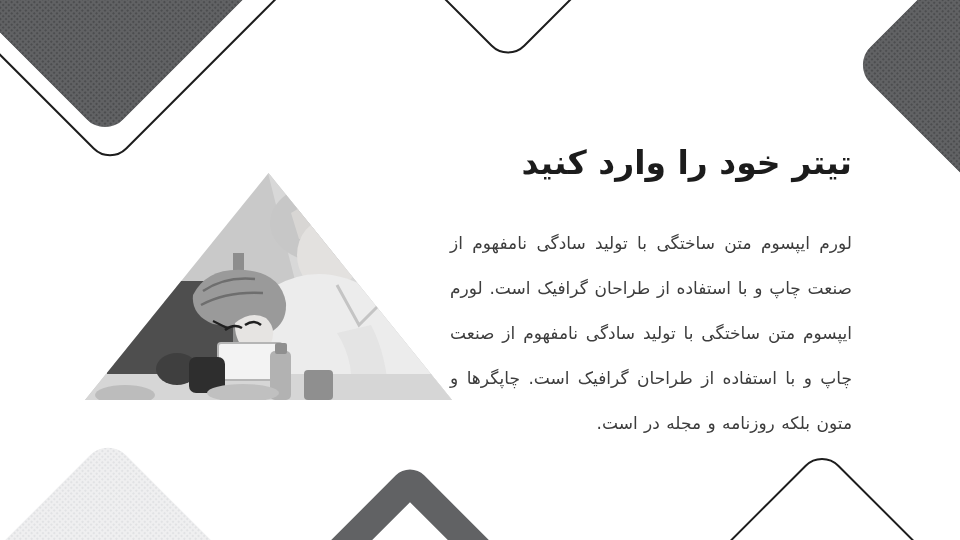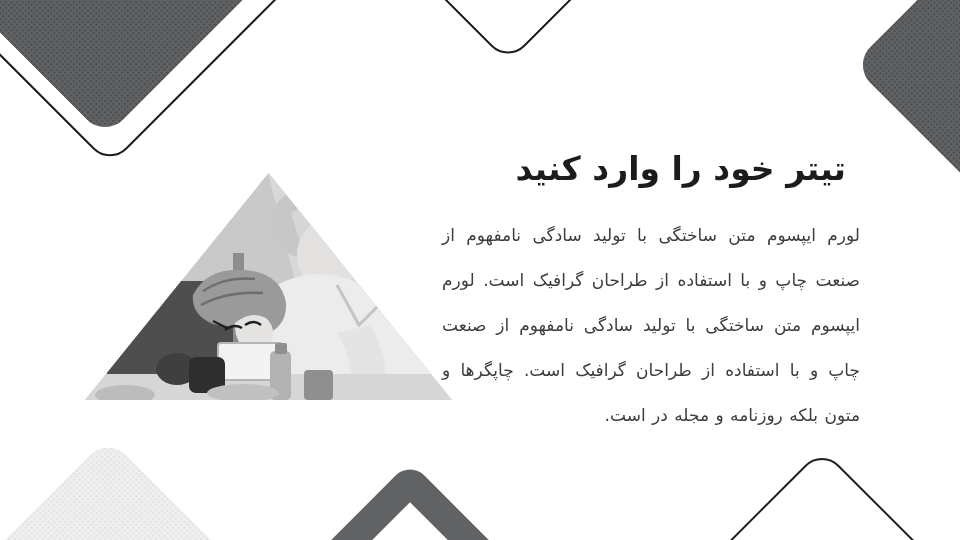--- a/index.html
+++ b/index.html
@@ -66,33 +66,33 @@
     top: 0;
     width: 418px;
     height: 540px;
     direction: rtl;
   }
   .slide-title {
     position: absolute;
     top: 133px;
     right: 0;
     left: 0;
-    margin: 14px;
+    margin: 8px;
     font-size: 33px;
     line-height: 44px;
     font-weight: bold;
     color: #1c1c1c;
     text-align: right;
   }
   .slide-body {
     position: absolute;
     top: 213px;
     right: 0;
     left: 0;
-    margin: 0;
+    margin: 8px;
     font-size: 17px;
     line-height: 45px;
     color: #3d3d3d;
     text-align: justify;
     text-align-last: right;
     word-spacing: 1px;
   }
 </style>
 </head>
 <body>

